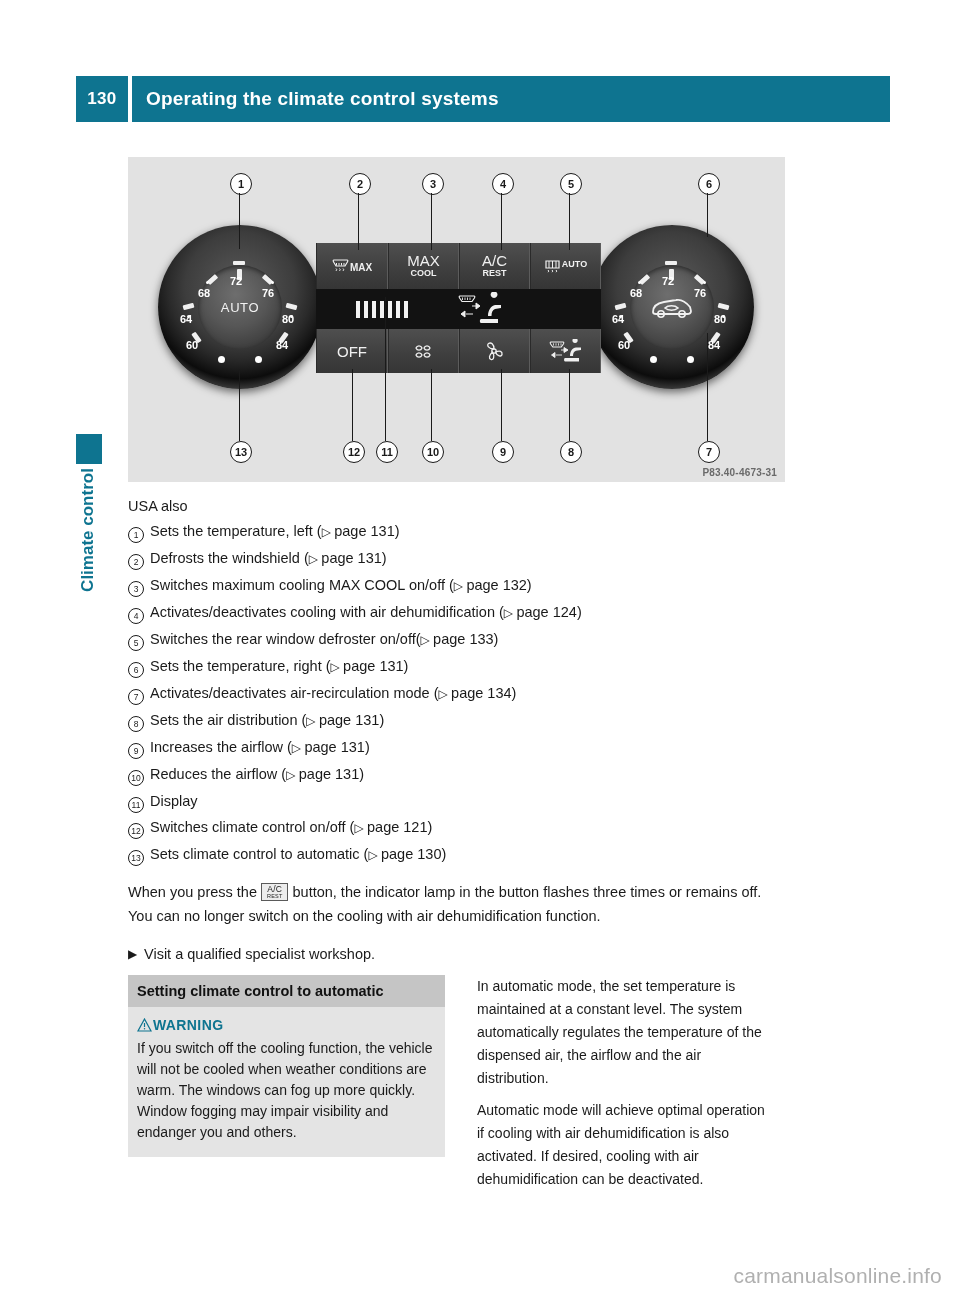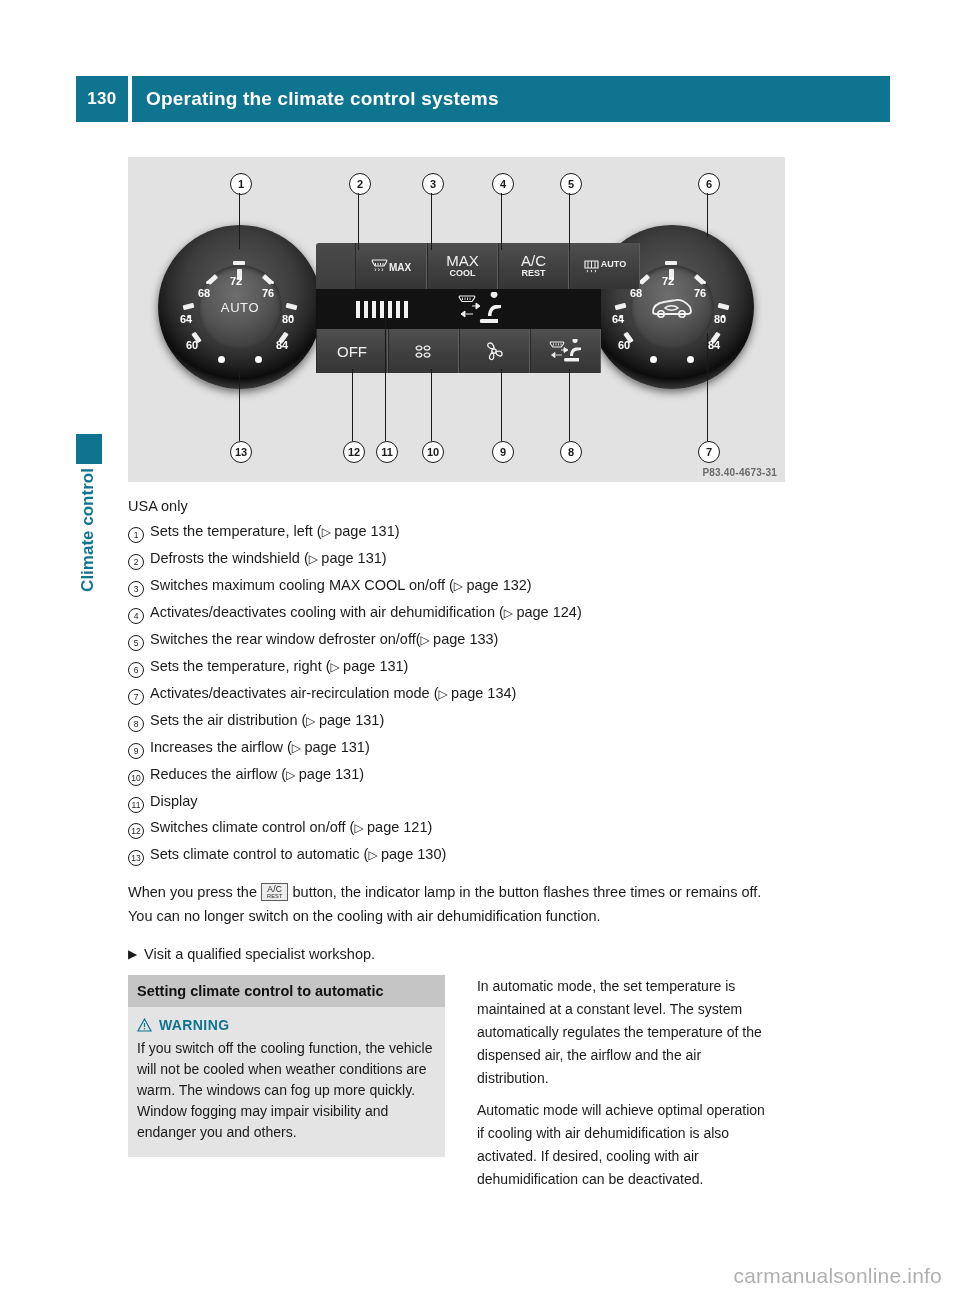--- a/index.html
+++ b/index.html
@@ -82,21 +82,21 @@
   .inline-btn i{display:block;font-size:5.5px;font-style:normal;letter-spacing:.2px;}
   .bullet-line{display:flex;align-items:flex-start;font-size:14.5px;line-height:24px;margin-top:14px;}
   .bullet-tri{flex:0 0 16px;font-size:12px;line-height:24px;}
 
   
   #bottom{position:absolute;left:128px;top:975px;width:660px;display:flex;gap:20px;}
   #left-col{width:318px;}
   #warn-title{background:#c5c5c5;color:#111;font-size:14.5px;font-weight:bold;
     padding:8px 9px 8px 9px;}
   #warn-body{background:#e4e4e4;padding:10px 9px 14px 9px;}
-  #warn-head{display:flex;align-items:center;gap:7px;color:#0e7490;font-size:14px;font-weight:bold;
+  #warn-head{display:flex;align-items:center;gap:1px;color:#0e7490;font-size:14px;font-weight:bold;
     letter-spacing:.4px;margin-bottom:5px;}
   #warn-text{font-size:14px;line-height:21px;color:#1a1a1a;}
   #right-col{width:312px;margin-left:12px;}
   #right-col p{font-size:14px;line-height:23px;margin:0 18px 9px 0;}
 
   
   #watermark{position:absolute;right:18px;bottom:14px;color:#b0b0b0;font-size:21px;letter-spacing:.2px;}
 </style>
 </head>
 <body>
@@ -168,21 +168,21 @@
     <span class="tmark" style="left:40px;top:62px;">68</span>
     <span class="tmark" style="left:104px;top:62px;">76</span>
     <span class="tmark" style="left:22px;top:88px;">64</span>
     <span class="tmark" style="left:124px;top:88px;">80</span>
     <span class="tmark" style="left:28px;top:114px;">60</span>
     <span class="tmark" style="left:118px;top:114px;">84</span>
   </div>
 
   <div class="console" style="left:188px;top:86px;width:285px;height:130px;">
 
-    <div class="btn-row" style="left:0;top:0;width:285px;height:46px;padding-left:39px;">
+    <div class="btn-row" style="left:0;top:0;width:285px;height:46px;">
       <div class="btn" style="width:72px;">
         <div style="display:flex;align-items:flex-end;gap:1px;">
           <svg width="17" height="14" viewBox="0 0 17 14">
             <path d="M2 1 H15 C16 1 16 2 15.4 3 L13 7 H4 L1.6 3 C1 2 1 1 2 1 Z" fill="none" stroke="#f0f0f0" stroke-width="1.2"></path>
             <path d="M4.5 4 V6.5 M7 4 V6.5 M9.5 4 V6.5 M12 4 V6.5" stroke="#f0f0f0" stroke-width="1"></path>
             <path d="M4 9.5 q1.5 1.2 0 2.4 M7.5 9.5 q1.5 1.2 0 2.4 M11 9.5 q1.5 1.2 0 2.4" stroke="#f0f0f0" stroke-width="1" fill="none"></path>
           </svg>
           <span style="font-size:10px;font-weight:bold;">MAX</span>
         </div>
       </div>
@@ -299,21 +299,21 @@
   <div class="callout" style="left:215px;top:284px;">12</div>
   <div class="leader" style="left:224px;top:212px;height:72px;"></div>
 
   <div class="callout" style="left:102px;top:284px;">13</div>
   <div class="leader" style="left:111px;top:212px;height:72px;"></div>
 
   <div id="fig-id">P83.40-4673-31</div>
 </div>
 
 <div id="content">
-  <div class="usa-only">USA only</div>
+  <div class="usa-only">USA also</div>
   <ul class="item-list" id="item-list">
       <li class="item">
         <span class="item-marker"><span class="marker-circle">1</span></span>
         <span class="item-text"><span>Sets the temperature, left (</span><span class="ref-arrow">▷ </span><span>page 131</span><span>)</span></span>
       </li>
       <li class="item">
         <span class="item-marker"><span class="marker-circle">2</span></span>
         <span class="item-text"><span>Defrosts the windshield (</span><span class="ref-arrow">▷ </span><span>page 131</span><span>)</span></span>
       </li>
       <li class="item">

